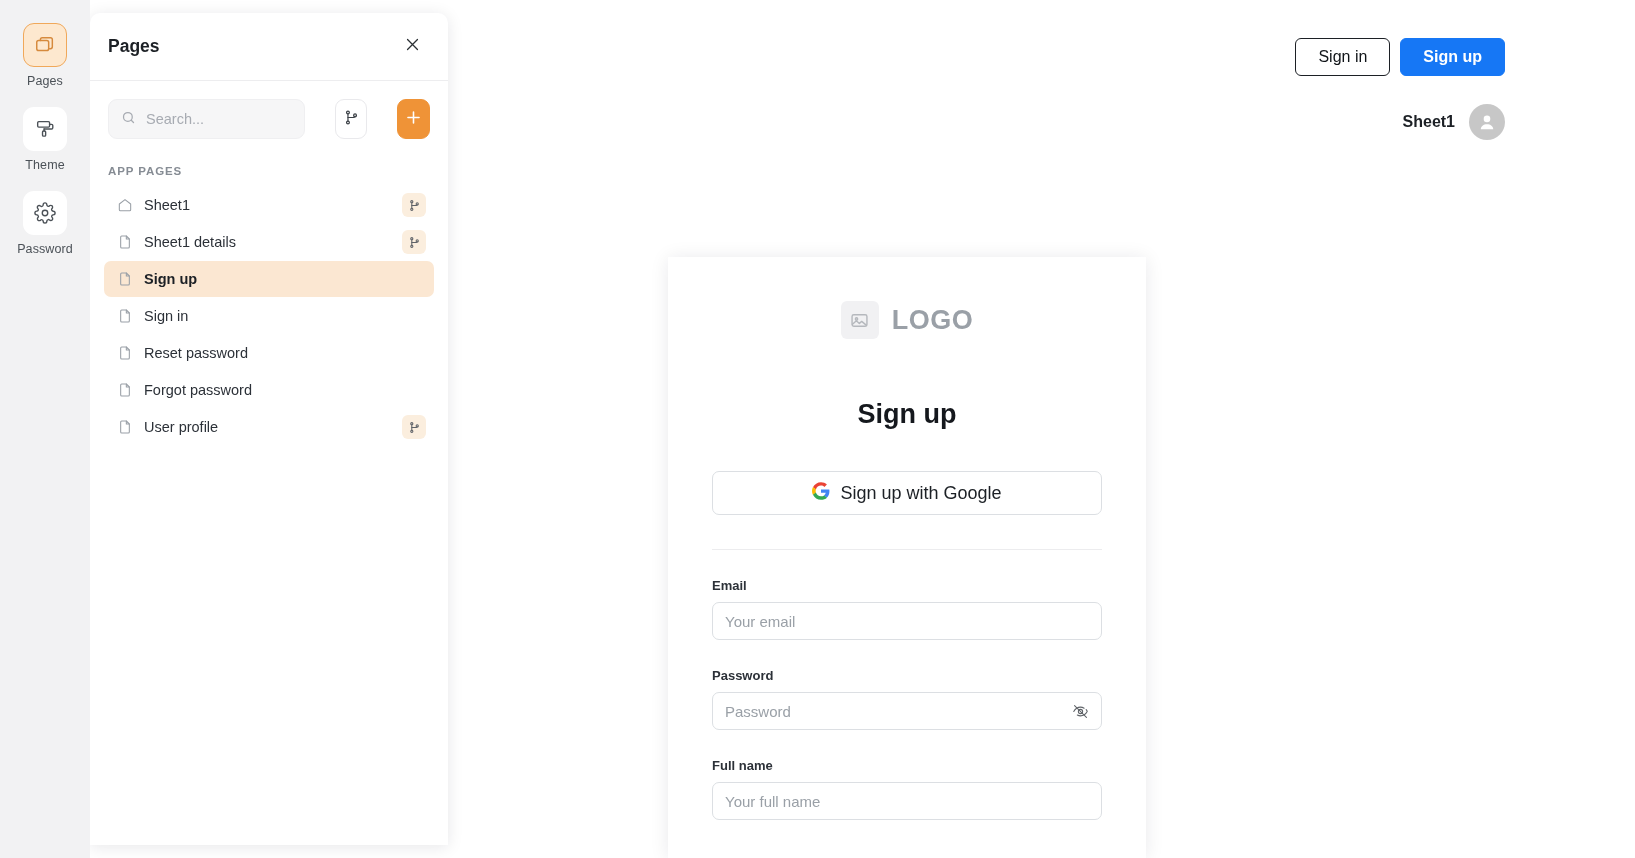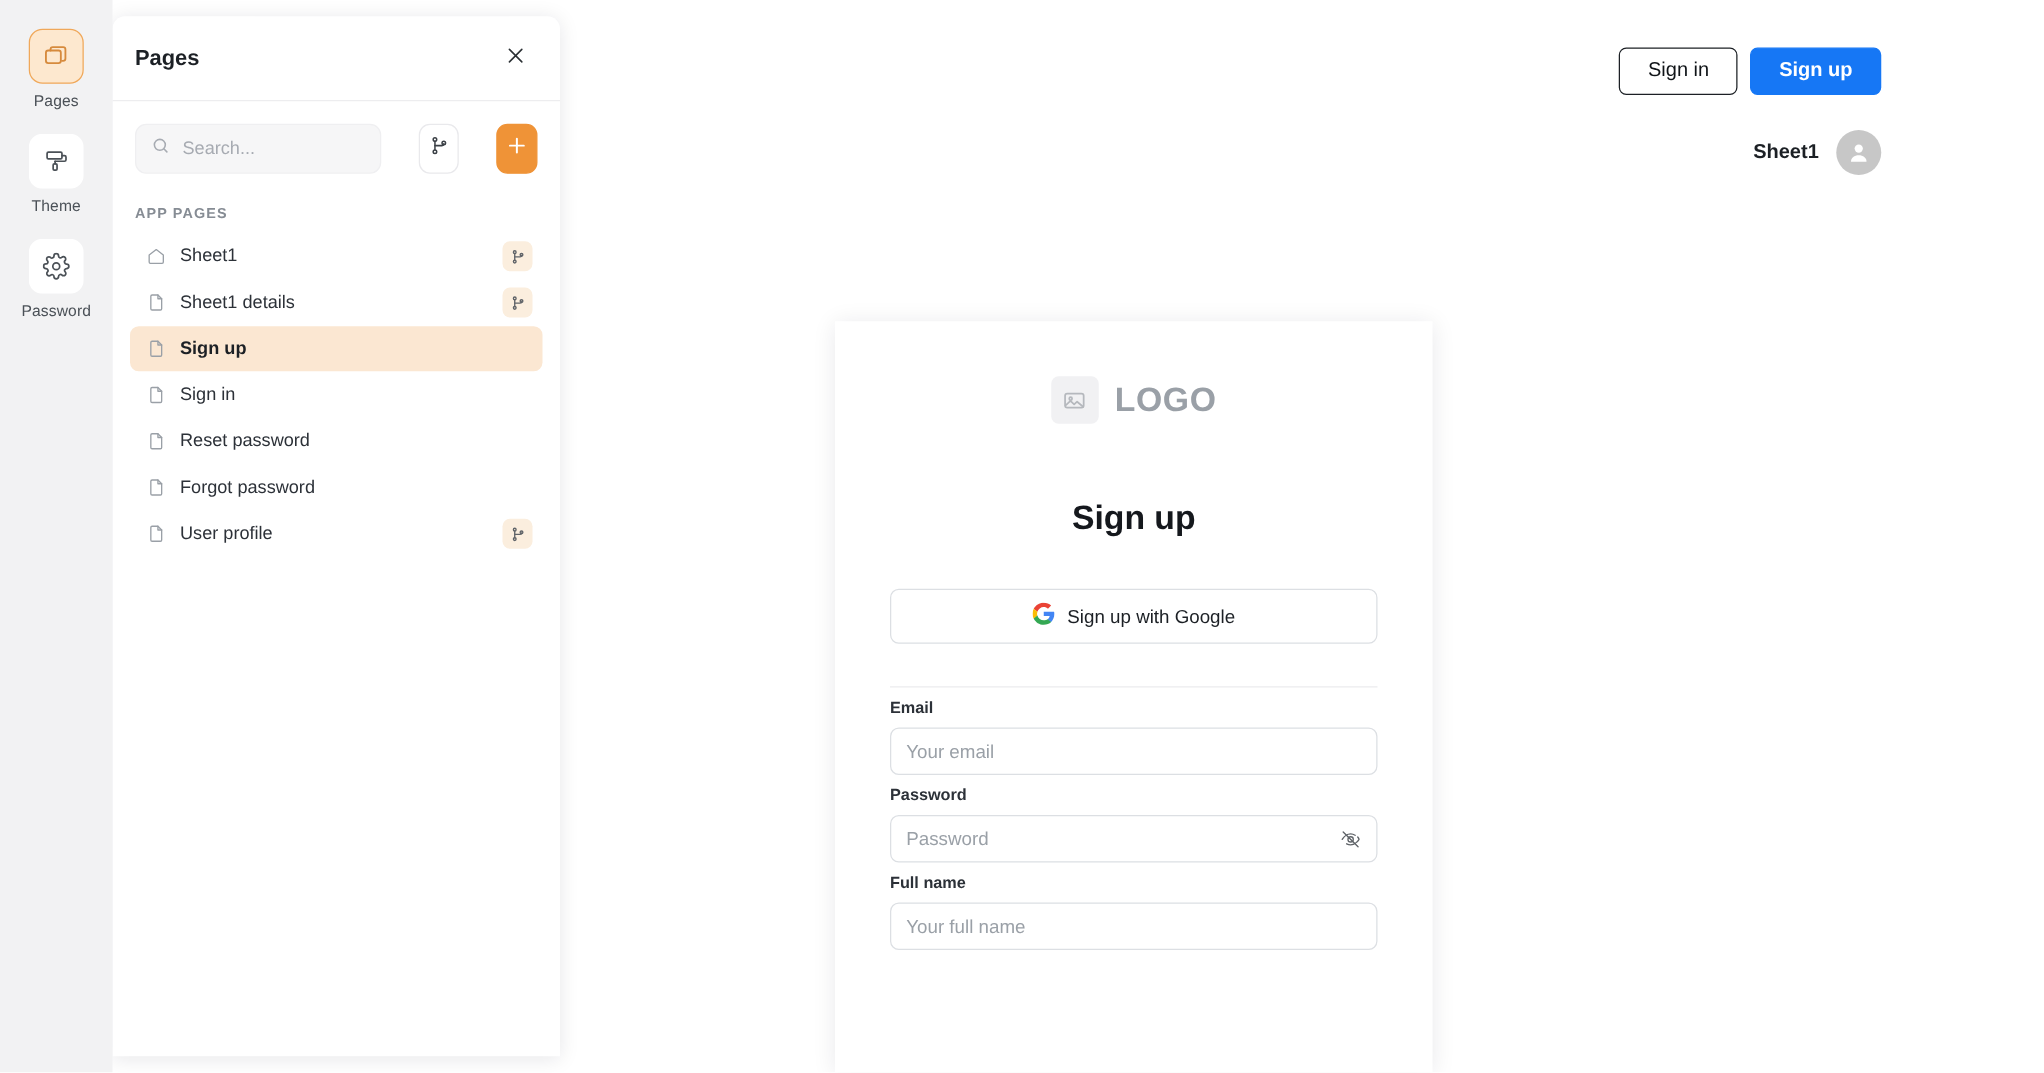--- a/index.html
+++ b/index.html
@@ -148,25 +148,25 @@
   }
   .logo-text { font-size: 27px; font-weight: bold; color: #9aa0a7; letter-spacing: .5px; }
   .card-title {
     margin-top: 60px; text-align: center;
     font-size: 27px; font-weight: bold; color: #15181d;
   }
   .google-btn {
     margin-top: 41px; height: 44px; width: 100%;
     border: 1px solid #dcdfe3; border-radius: 7px; background: #fff;
     display: flex; align-items: center; justify-content: center; gap: 10px;
-    font-size: 15px; color: #1c2025; cursor: pointer;
+    font-size: 18px; color: #1c2025; cursor: pointer;
     font-family: "Liberation Sans", sans-serif;
   }
   .divider { margin-top: 34px; height: 1px; background: #ececee; }
-  .field { margin-top: 8px; }
+  .field { margin-top: 28px; }
   .field-label { font-size: 13px; font-weight: bold; color: #2c3138; margin-bottom: 9px; }
   .field-input {
     position: relative; height: 38px; border: 1px solid #dcdfe3; border-radius: 7px;
     display: flex; align-items: center; padding: 0 12px; background: #fff;
   }
   .field-input input {
     border: 0; outline: none; background: transparent; width: 100%;
     font-family: "Liberation Sans", sans-serif; font-size: 15px; color: #4d7c0f;
   }
   .field-input input::placeholder { color: #9aa0a7; }

